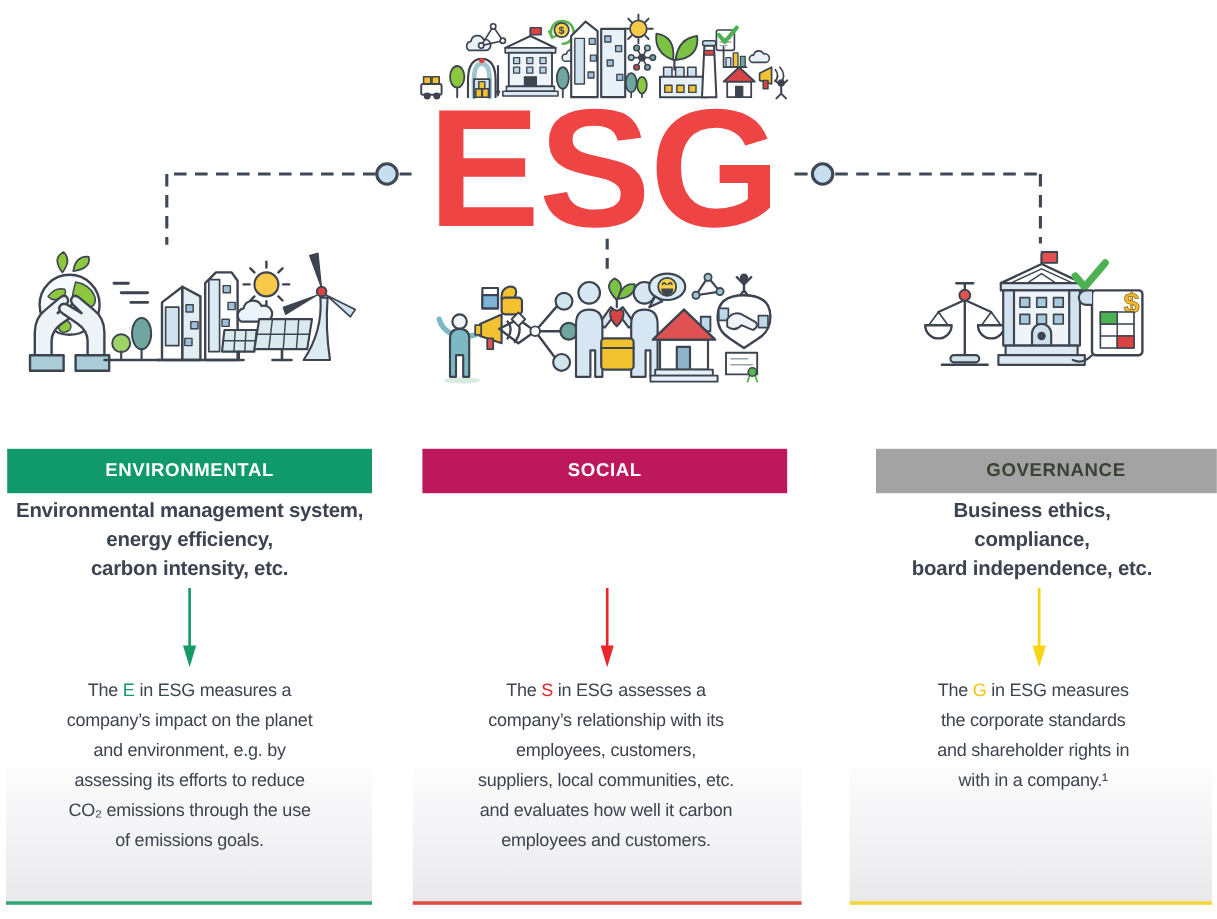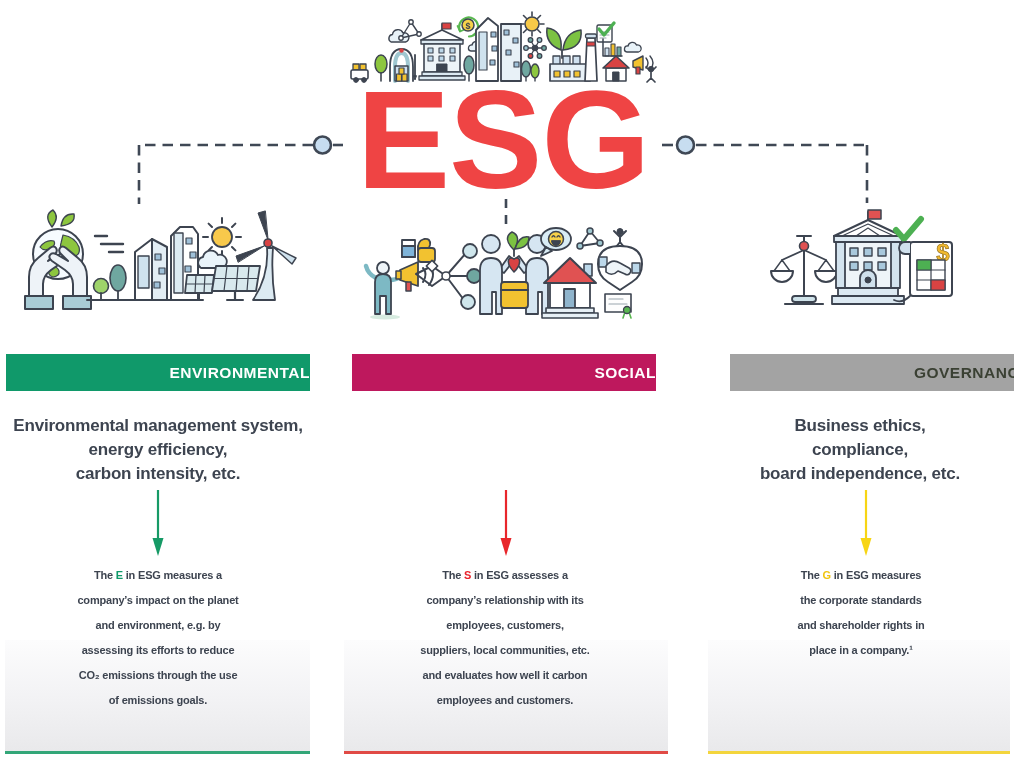--- a/index.html
+++ b/index.html
@@ -9,22 +9,22 @@
   .esg-title {
     position:absolute; left:344px; top:70px; width:318px;
     text-align:center; font-size:140px; font-weight:bold;
     color:#ef4444; line-height:1; letter-spacing:-1px;
   }
 
   .illus { position:absolute; }
   .illus svg { display:block; }
 
   .banner {
-    position:absolute; top:354px; height:37px;
-    display:flex; align-items:center; justify-content:flex-end;
+    position:absolute; top:374px; height:37px;
+    display:flex; align-items:center; justify-content:center;
     font-weight:bold; font-size:15.5px; letter-spacing:.5px;
   }
   .banner.env { left:6px;   width:304px; background:#10996a; color:#ffffff; }
   .banner.soc { left:352px; width:304px; background:#be185d; color:#ffffff; }
   .banner.gov { left:710px; width:300px; background:#a3a3a3; color:#3a4033;margin-left:20px; }
 
   .summary {
     position:absolute; top:414px; text-align:center; white-space:pre-line;
     font-size:17px; font-weight:bold; color:#3d4450; line-height:24px;
     letter-spacing:-0.2px;
@@ -42,21 +42,21 @@
     position:absolute; top:640px; height:114px; z-index:1;
     background:linear-gradient(180deg,#fcfcfd 0%, #f2f2f4 55%, #e9e9eb 100%);
     border-bottom:3px solid #000;
   }
   .desc-box.env { left:5px;   width:305px; border-bottom-color:#33a678; }
   .desc-box.soc { left:344px; width:324px; border-bottom-color:#e04a45; }
   .desc-box.gov { left:708px; width:302px; border-bottom-color:#f3d53d; }
 
   .desc-text {
     position:absolute; top:563px; z-index:2; text-align:center; white-space:pre-line;
-    font-size:11px; font-weight:bold; color:#3d4450; line-height:25px;
+    font-size:15px; font-weight:normal; color:#3d4450; line-height:25px;
     letter-spacing:-0.2px;
   }
   .desc-text.env { left:0px;   width:316px; }
   .desc-text.soc { left:340px; width:330px; }
   .desc-text.gov { left:702px; width:318px; }
 
   .letter.env { color:#10996a; }
   .letter.soc { color:#e9222b; }
   .letter.gov { color:#f0c40f; }
 </style>
@@ -483,15 +483,15 @@
   <div class="desc-text soc"><span>The </span><span class="letter soc">S</span><span> in ESG assesses a
 company’s relationship with its
 employees, customers,
 suppliers, local communities, etc.
 and evaluates how well it carbon
 employees and customers.</span></div>
 
   <div class="desc-text gov"><span>The </span><span class="letter gov">G</span><span> in ESG measures
 the corporate standards
 and shareholder rights in
-place in a company.¹</span></div>
+with in a company.¹</span></div>
 
 </div>
 
 </body></html>

